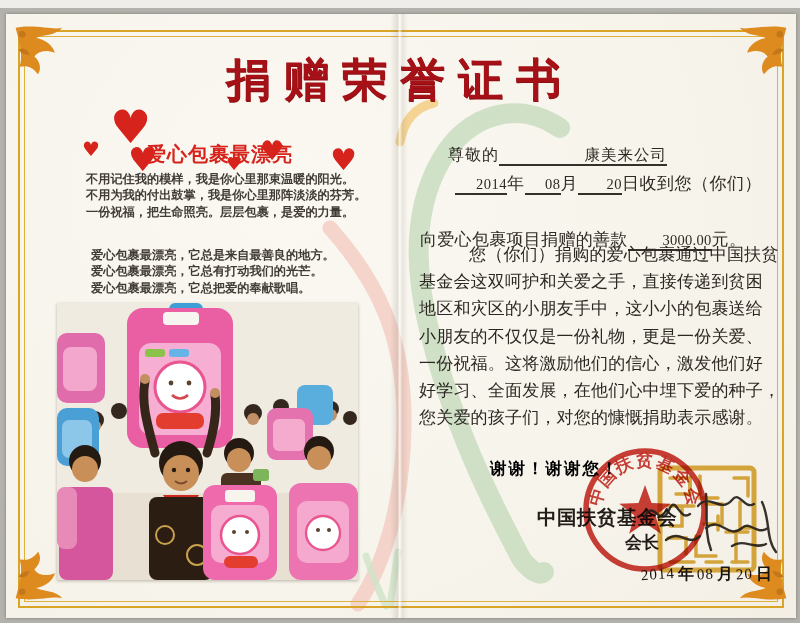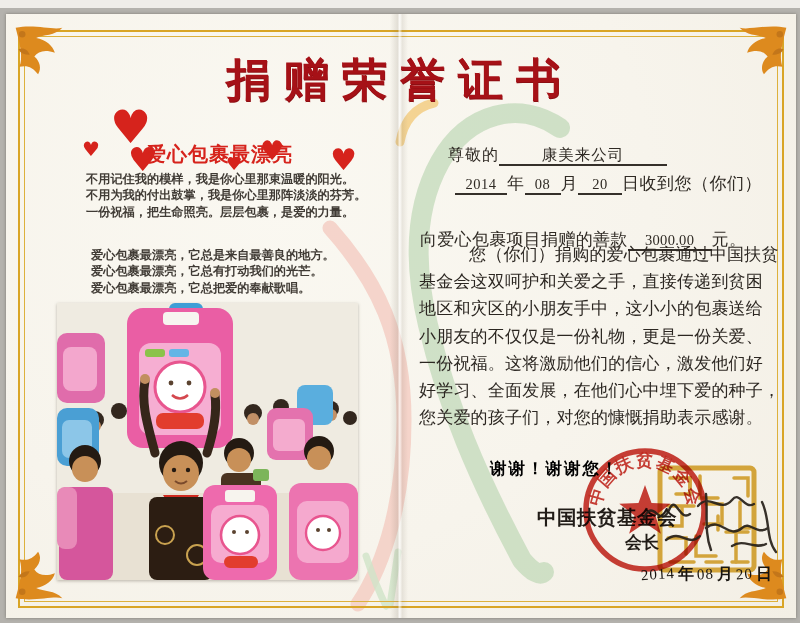--- a/index.html
+++ b/index.html
@@ -40,21 +40,21 @@
   #slogan { left:146px; top:141px; z-index:3; font-size:20px; font-weight:bold; color:#d6231c; letter-spacing:1px; }
 
   .poem { z-index:3; font-size:12.2px; font-weight:bold; color:#403b35; line-height:16.4px; white-space:nowrap; }
   #poem1 { left:86px;  top:171px; }
   #poem2 { left:91px; top:247px; }
 
   #photo { left:57px; top:303px; width:301px; height:277px; z-index:3; box-shadow:0 1px 3px rgba(70,60,45,.35); }
   #photo svg { display:block; }
 
   .rline { z-index:3; white-space:nowrap; color:#2f2a24; }
-  .blank { display:inline-block; border-bottom:2px solid #35302a; text-align:center; vertical-align:bottom; line-height:1.15; }
+  .blank { display:inline-block; border-bottom:2px solid #35302a; text-align:right; vertical-align:bottom; line-height:1.15; }
   #r-line1 { left:448px; top:145px; font-size:16px; letter-spacing:1px; }
   #r-line1 .blank { width:168px; font-size:15.5px; }
   #r-line2 { left:455px; top:172px; font-size:17px; letter-spacing:.5px; }
   #r-line2 .num { font-size:14.5px; font-family:"Liberation Serif", serif; }
   #r-line2 .blank.b-y { width:52px; } #r-line2 .blank.b-m { width:36px; } #r-line2 .blank.b-d { width:44px; }
   #r-line3 { left:420px; top:200px; font-size:17px; letter-spacing:.3px;margin-top:28px; }
   #r-line3 .blank { width:84px; font-size:14.5px; }
 
   #r-body { left:419px; top:231px; width:352px; z-index:3; font-size:17px; color:#2c2722;margin-top:10px; }
   #r-body .bl { height:27.2px; line-height:27.2px; white-space:nowrap; letter-spacing:.2px; }

